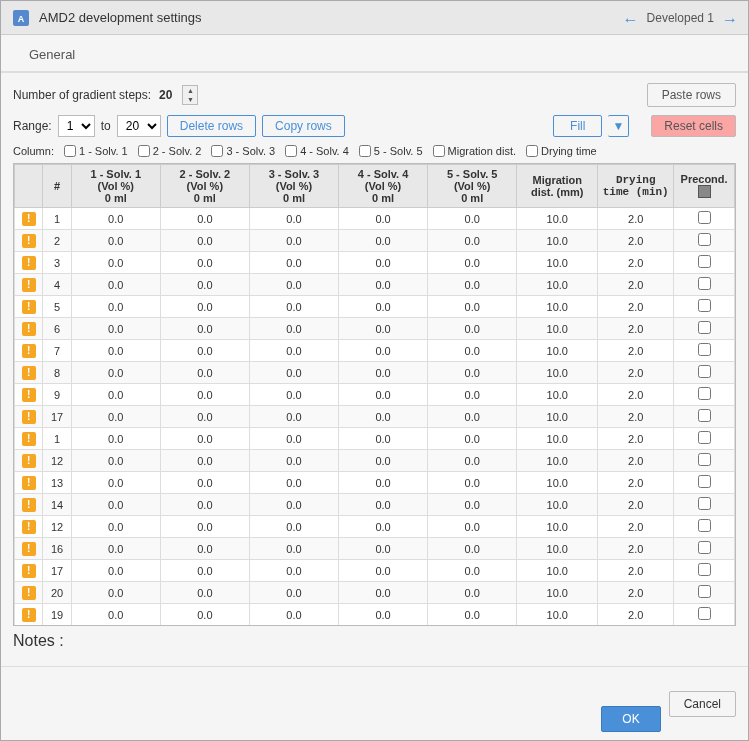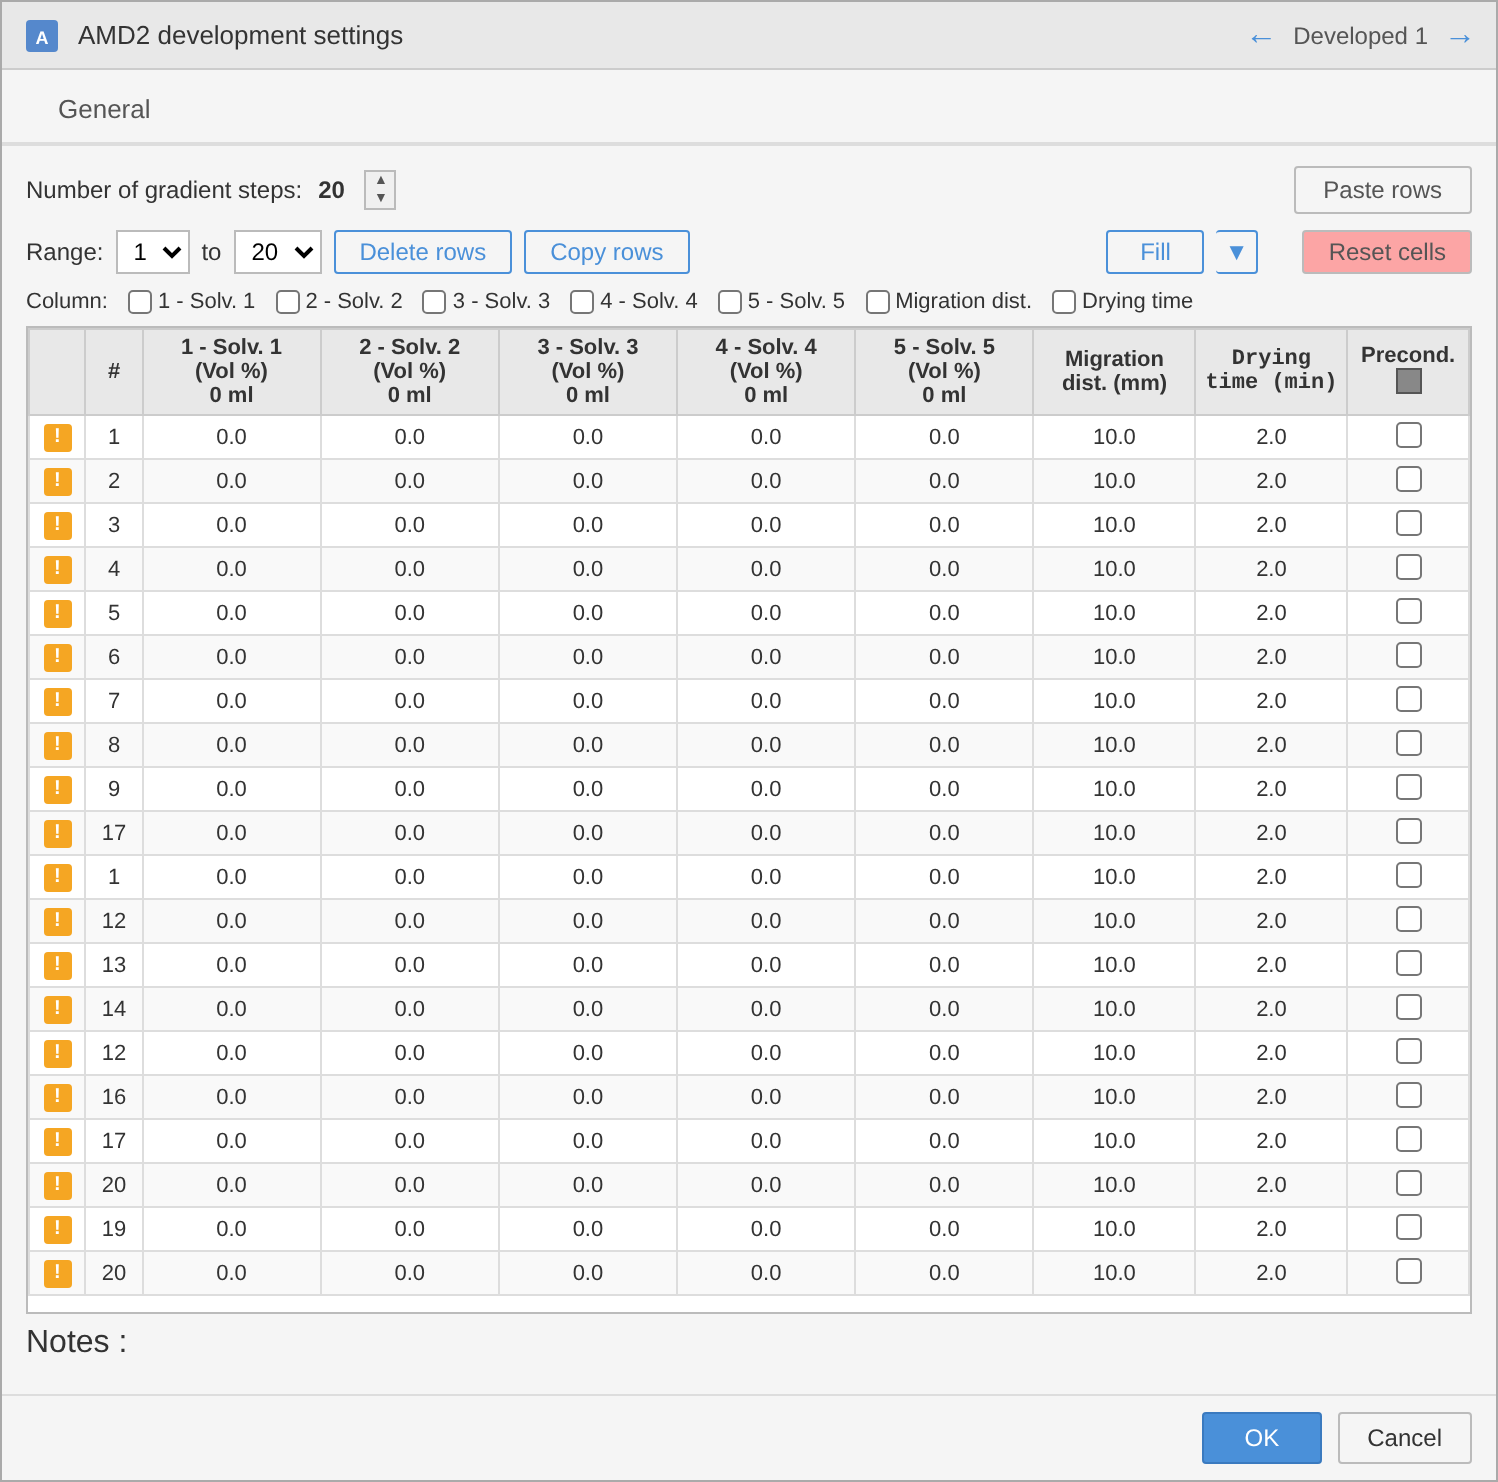--- a/index.html
+++ b/index.html
@@ -267,20 +267,21 @@
       background: #f5f5f5;
     }
     .ok-btn {
       padding: 5px 20px;
       background: #4a90d9;
       border: 1px solid #3a7abf;
       color: white;
       cursor: pointer;
       font-size: 12px;
       border-radius: 2px;
+      margin-top: 31px;
     }
     .cancel-btn {
       padding: 5px 14px;
       background: #f5f5f5;
       border: 1px solid #bbb;
       color: #333;
       cursor: pointer;
       font-size: 12px;
       border-radius: 2px;
     }

